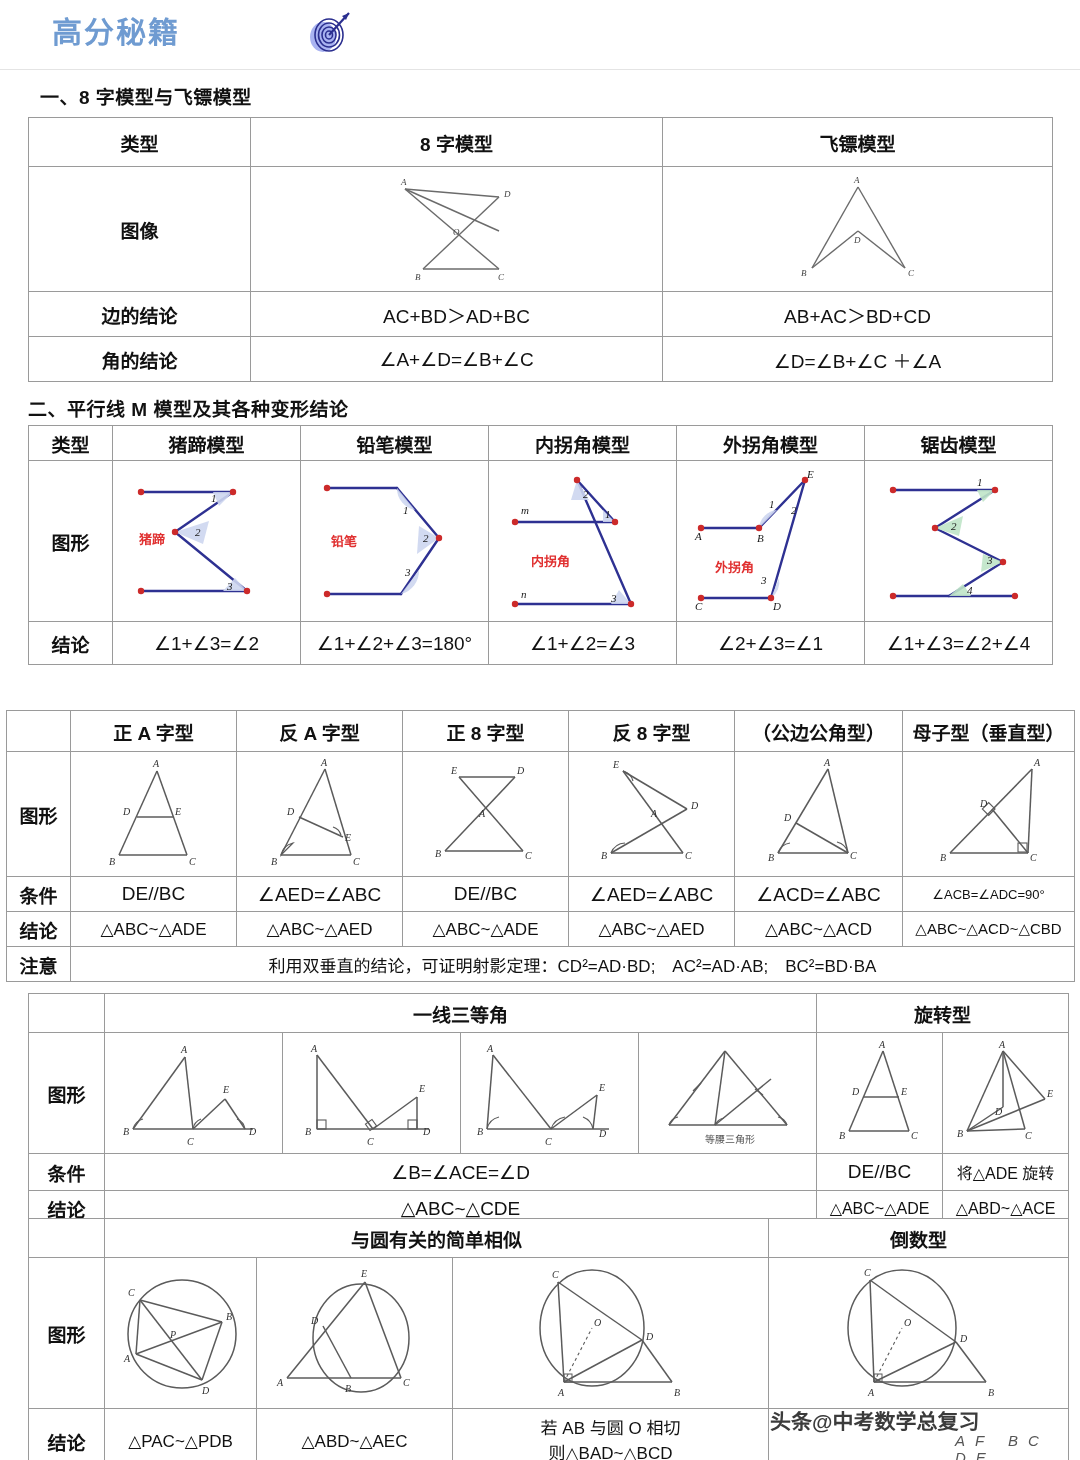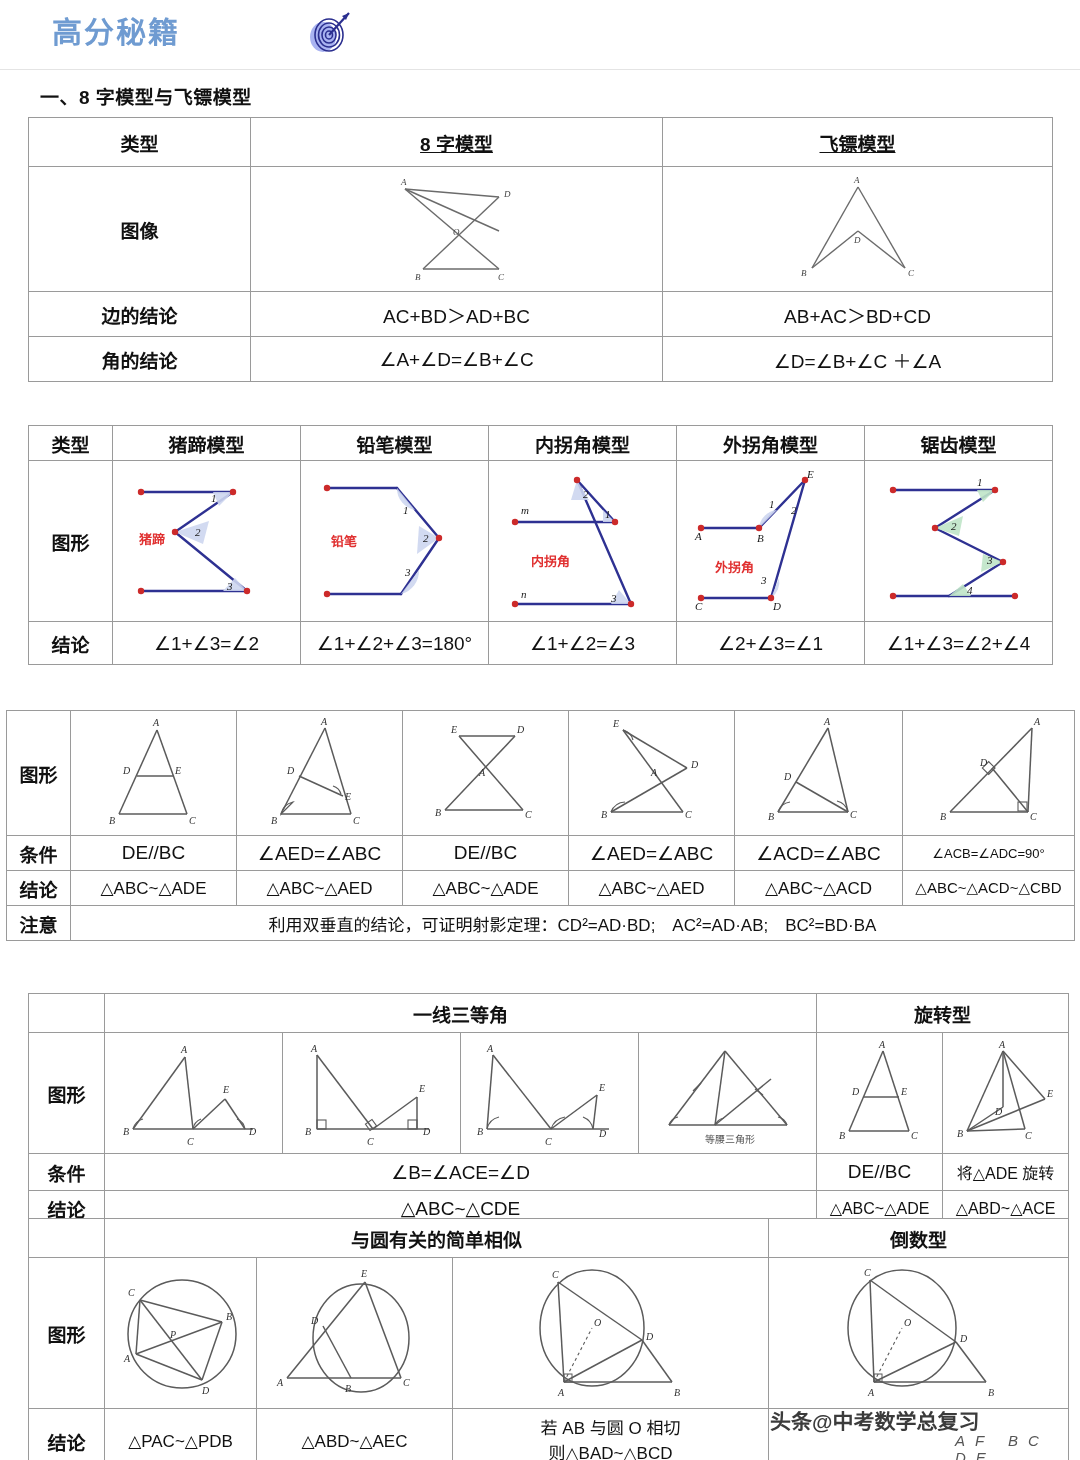--- a/index.html
+++ b/index.html
@@ -44,21 +44,21 @@
     font-family:"Liberation Sans","DejaVu Sans",sans-serif;
   }
   table.g td{
     border:1px solid #9a9a9a;
     text-align:center;vertical-align:middle;
     background:#ffffff;
     font-size:19px;
     padding:0;
   }
   td.hdr-dark{background:#8eaadb;font-weight:bold;}
-  td.hdr-light{background:#dbe3f3;font-weight:bold;text-decoration:underline;}
+  td.hdr-light{background:#dbe3f3;font-weight:bold;}
   td.hdr-pale{background:#eaeff9;font-weight:bold;}
   td.lbl{background:#b6c7e4;font-weight:bold;}
   td.lbl2{background:#c3d0ea;font-weight:bold;}
   td.fig{background:#fdfdfd;}
 
   
   .fw{display:block;margin:0 auto;}
 
   
   .wm{
@@ -151,20 +151,21 @@
         <td>AB+AC＞BD+CD</td>
       </tr>
       <tr>
         <td class="lbl" style="height:44px">角的结论</td>
         <td>∠A+∠D=∠B+∠C</td>
         <td>∠D=∠B+∠C ＋∠A</td>
       </tr>
     </tbody>
   </table>
 
+  <div class="sec-head" style="left:28px;top:394px;">二、平行线 M 模型及其各种变形结论</div>
 
   <table class="g" style="left:28px;top:425px;width:1024px;">
     <colgroup>
         <col style="width:84px">
         <col style="width:188px">
         <col style="width:188px">
         <col style="width:188px">
         <col style="width:188px">
         <col style="width:188px">
       </colgroup>
@@ -338,20 +339,29 @@
     <colgroup>
         <col style="width:64px">
         <col style="width:166px">
         <col style="width:166px">
         <col style="width:166px">
         <col style="width:166px">
         <col style="width:168px">
         <col style="width:172px">
       </colgroup>
     <tbody>
+      <tr>
+        <td class="hdr-pale" style="height:40px"></td>
+        <td class="hdr-dark">正 A 字型</td>
+        <td class="hdr-dark">反 A 字型</td>
+        <td class="hdr-dark">正 8 字型</td>
+        <td class="hdr-dark">反 8 字型</td>
+        <td class="hdr-dark">（公边公角型）</td>
+        <td class="hdr-dark">母子型（垂直型）</td>
+      </tr>
 
       <tr>
         <td class="lbl2" style="height:124px">图形</td>
 
         <td class="fig">
           <svg class="fw" width="150" height="118" viewBox="0 0 150 118">
             <g stroke="#5b5b5b" stroke-width="1.5" fill="none">
               <line x1="78" y1="16" x2="40" y2="100"></line>
                 <line x1="78" y1="16" x2="108" y2="100"></line>
               <line x1="40" y1="100" x2="108" y2="100"></line>

